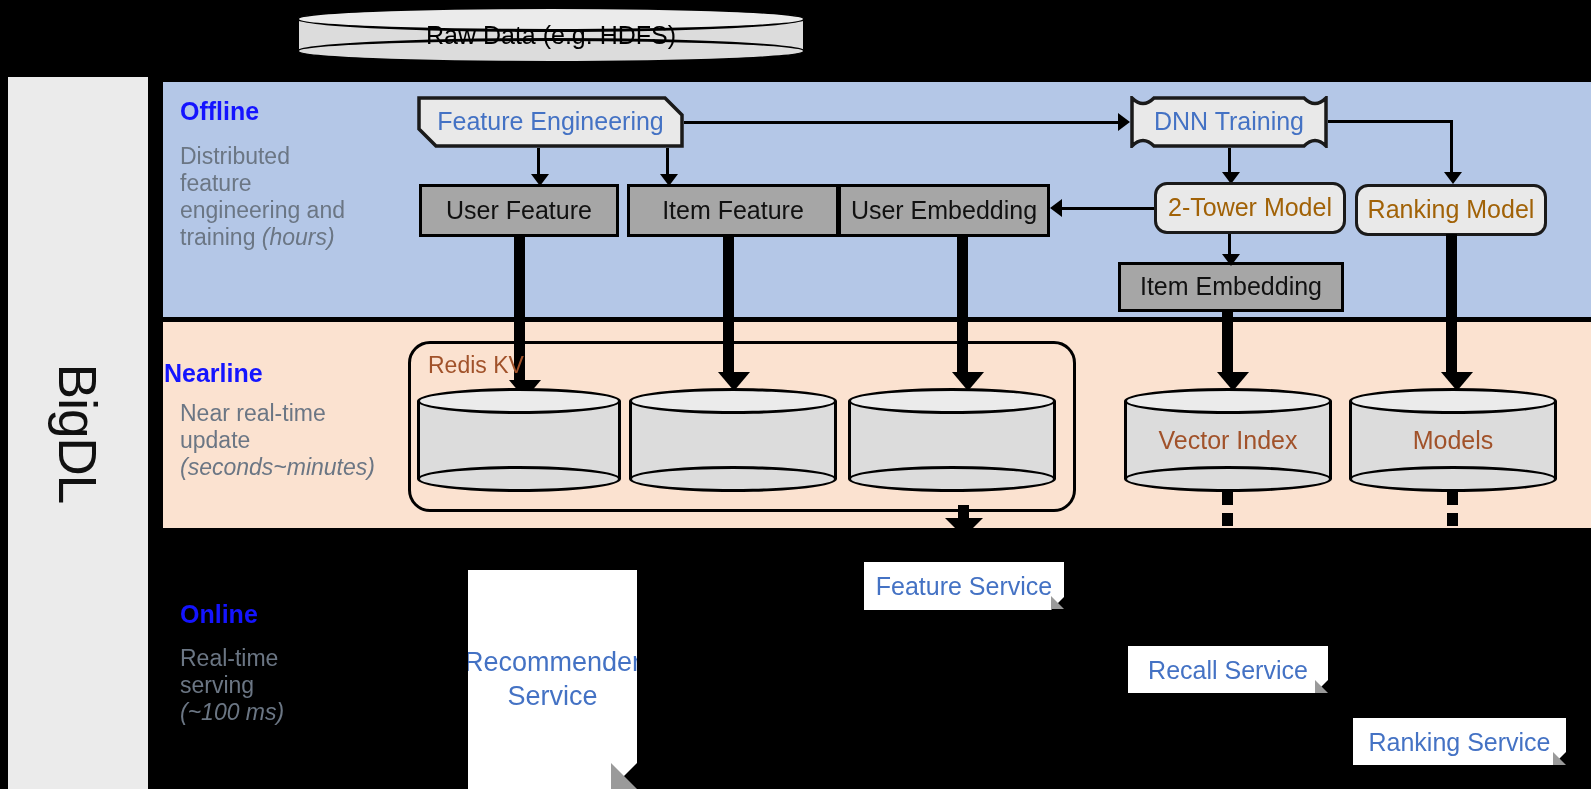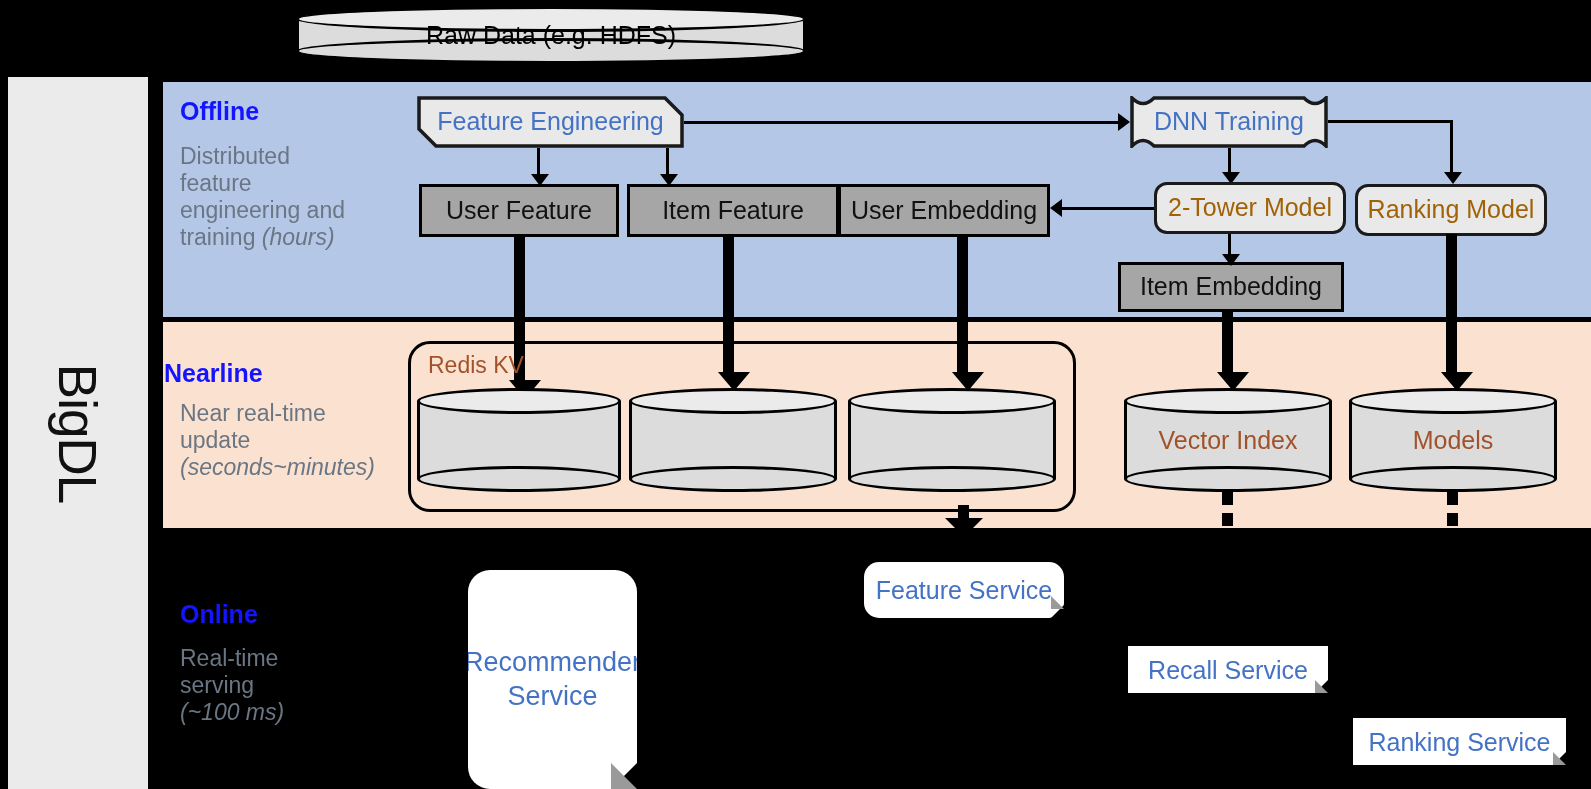--- a/index.html
+++ b/index.html
@@ -61,21 +61,21 @@
          clip-path:polygon(0 0,100% 0,100% calc(100% - 13px),calc(100% - 13px) 100%,0 100%);
          display:flex;align-items:center;justify-content:center;text-align:center;
          font-size:25px;color:#4472c4;line-height:1.2;}
   .fold{position:absolute;width:13px;height:13px;background:#9a9a9a;
         -webkit-clip-path:polygon(0 0,100% 100%,0 100%);clip-path:polygon(0 0,100% 100%,0 100%);}
 
   .bigsheet{position:absolute;background:#fff;
             -webkit-clip-path:polygon(0 0,100% 0,100% calc(100% - 26px),calc(100% - 26px) 100%,0 100%);
             clip-path:polygon(0 0,100% 0,100% calc(100% - 26px),calc(100% - 26px) 100%,0 100%);
             display:flex;align-items:center;justify-content:center;text-align:center;
-            font-size:27px;color:#4472c4;line-height:1.25;border-radius:22px;}
+            font-size:27px;color:#4472c4;line-height:1.25;}
 
   
   .thick-line{position:absolute;background:#000;width:11px;}
   .thick-head{position:absolute;width:0;height:0;border-left:16px solid transparent;
               border-right:16px solid transparent;border-top:19px solid #000;}
   .thin-line-v{position:absolute;background:#000;width:3px;}
   .thin-line-h{position:absolute;background:#000;height:3px;}
   .thin-head-d{position:absolute;width:0;height:0;border-left:9px solid transparent;
                border-right:9px solid transparent;border-top:12px solid #000;}
   .thin-head-r{position:absolute;width:0;height:0;border-top:9px solid transparent;
@@ -245,21 +245,21 @@
 
   <div class="dash-sq" style="left:1447px;top:492px;"></div>
   <div class="dash-sq" style="left:1447px;top:513px;"></div>
 
   <div class="bigsheet" style="left:468px;top:570px;width:169px;height:219px;">
     <span style="white-space:pre-line;">Recommender
 Service</span>
   </div>
   <div class="fold" style="left:611px;top:763px;width:26px;height:26px;"></div>
 
-  <div class="sheet" style="left:864px;top:562px;width:200px;height:56px;border-radius:15px;">
+  <div class="sheet" style="left:864px;top:562px;width:200px;height:48px;">
     <span>Feature Service</span>
   </div>
   <div class="fold" style="left:1051px;top:596px;"></div>
 
   <div class="sheet" style="left:1128px;top:646px;width:200px;height:47px;">
     <span>Recall Service</span>
   </div>
   <div class="fold" style="left:1315px;top:680px;"></div>
 
   <div class="sheet" style="left:1353px;top:718px;width:213px;height:47px;">

